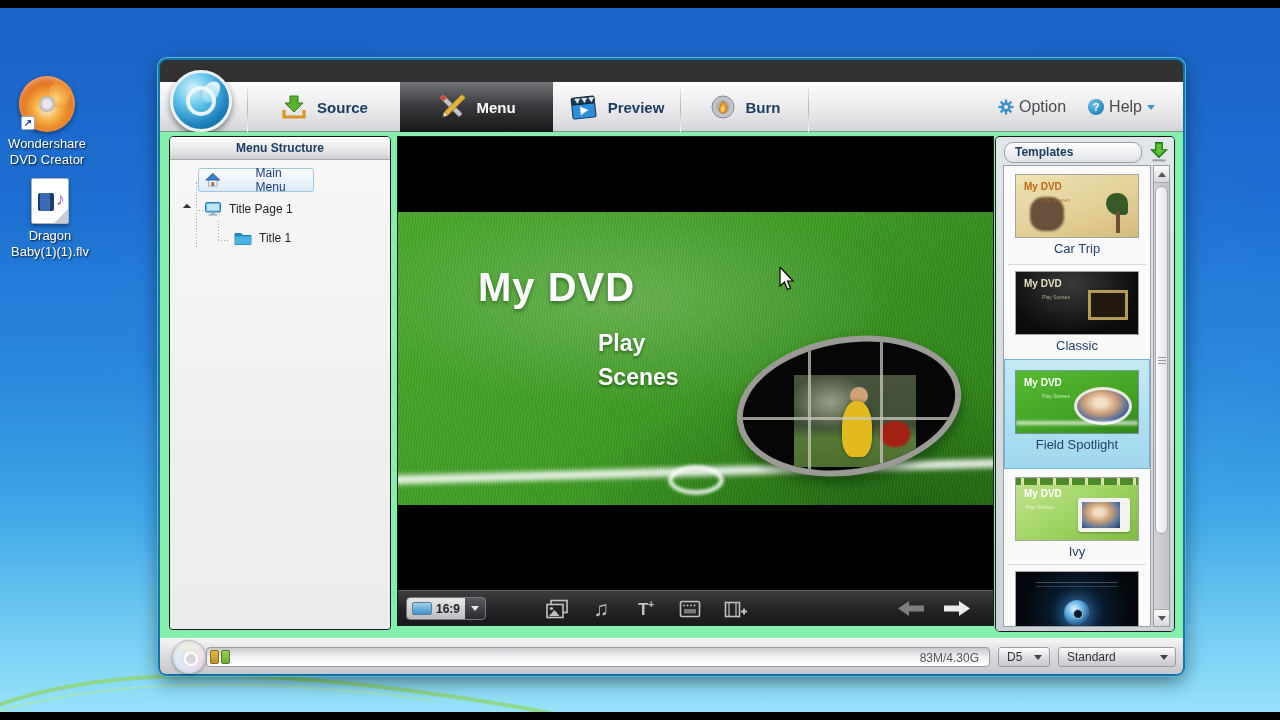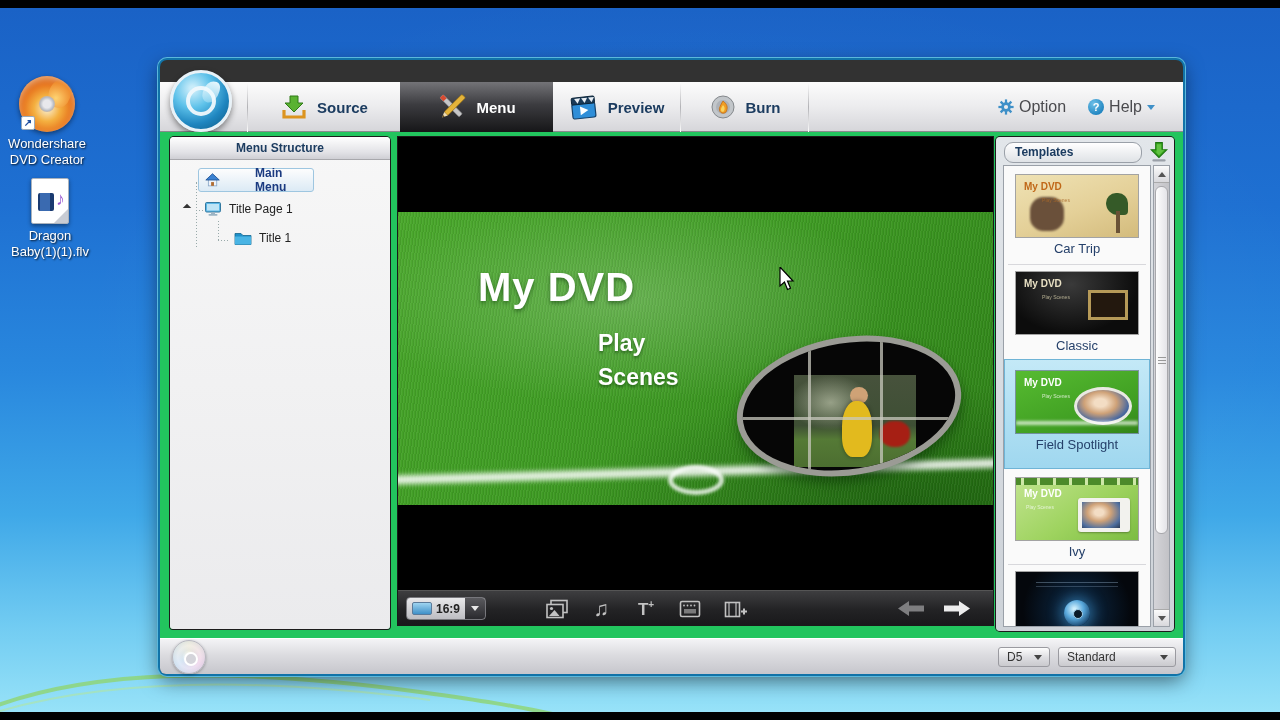--- a/index.html
+++ b/index.html
@@ -59,30 +59,30 @@
   .tab.active { background: linear-gradient(180deg,#747478 0%, #3c3c40 45%, #161618 100%); }
   .tab.active .lbl { color:#fff; }
   .opt-help { position:absolute; right:0; top:0; height:50px; display:flex; align-items:center; gap:22px; padding-right:28px; }
   .oh-item { display:flex; align-items:center; gap:5px; cursor:pointer; }
   .oh-item .txt { font-size:16px; color:#4a4a4e; }
   .help-q { width:16px; height:16px; border-radius:50%; background:radial-gradient(circle at 35% 30%, #6ec0e8, #1f84c0 75%);
     color:#fff; font-size:11px; font-weight:bold; text-align:center; line-height:16px; }
   .dd-caret { width:0; height:0; border-left:4px solid transparent; border-right:4px solid transparent; border-top:5px solid #3f90c8; }
 
   
-  .main { position:absolute; left:0; top:72px; width:100%; height:506px; background:#22c55e; }
+  .main { position:absolute; left:0; top:72px; width:100%; height:506px; background:#86efac; }
 
   
   .left-panel { position:absolute; left:10px; top:5px; width:220px; height:492px; border-radius:4px 4px 3px 3px;
     background:linear-gradient(180deg,#f7f7f7,#ebebed); box-shadow:0 0 0 1px #1c1c1c; }
   .lp-header { height:23px; border-radius:4px 4px 0 0; background:linear-gradient(180deg,#ffffff,#e2e2e6 70%, #cfcfd4);
     border-bottom:1px solid #a8a8ac; text-align:center; font-size:12px; font-weight:bold; color:#1c3c60; line-height:22px; }
   .tree-row { position:absolute; display:flex; align-items:center; gap:7px; height:24px; padding:0 6px; font-size:12px; color:#222; }
   .tree-row.selected { background:linear-gradient(180deg,#fdfdfd,#dceaf5); border:1px solid #9ec6e0; border-radius:3px;
-    color:#1a3a80; font-weight:bold;gap:35px; }
+    color:#1a3a80; font-weight:normal;gap:35px; }
   .tree-expander { position:absolute; width:0; height:0; border-left:6px solid transparent; border-top:6px solid #333;
     transform:rotate(-45deg); }
   .tree-dots-v { position:absolute; width:1px; background-image:repeating-linear-gradient(180deg,#9aa 0 1px, transparent 1px 3px); }
   .tree-dots-h { position:absolute; height:1px; background-image:repeating-linear-gradient(90deg,#9aa 0 1px, transparent 1px 3px); }
 
   
   .preview { position:absolute; left:238px; top:5px; width:595px; height:488px; background:#000; box-shadow:0 0 0 1px #1a1a1a; }
   .video-area { position:absolute; left:0; top:0; width:595px; height:453px; overflow:hidden; background:#000; }
   .grass { position:absolute; left:0; top:75px; width:595px; height:293px;
     background:
@@ -522,20 +522,25 @@
             </div>
           <div class="sb-btn" style="bottom:0; border-top:1px solid #aaa; border-bottom:none;">
               <span class="sb-tri-dn"></span>
             </div>
         </div>
       </div>
     </div>
 
     <div class="statusbar">
       <div class="disc-icon"></div>
+      <div class="cap-bar">
+        <div class="seg yellow"></div>
+        <div class="seg green"></div>
+        <span class="cap-text">83M/4.30G</span>
+      </div>
       <div class="sb-dd" style="left:838px; width:52px;">
         <span class="t">D5</span>
         <span class="c">
             <i></i>
           </span>
       </div>
       <div class="sb-dd" style="left:898px; width:118px;">
         <span class="t">Standard</span>
         <span class="c">
             <i></i>

